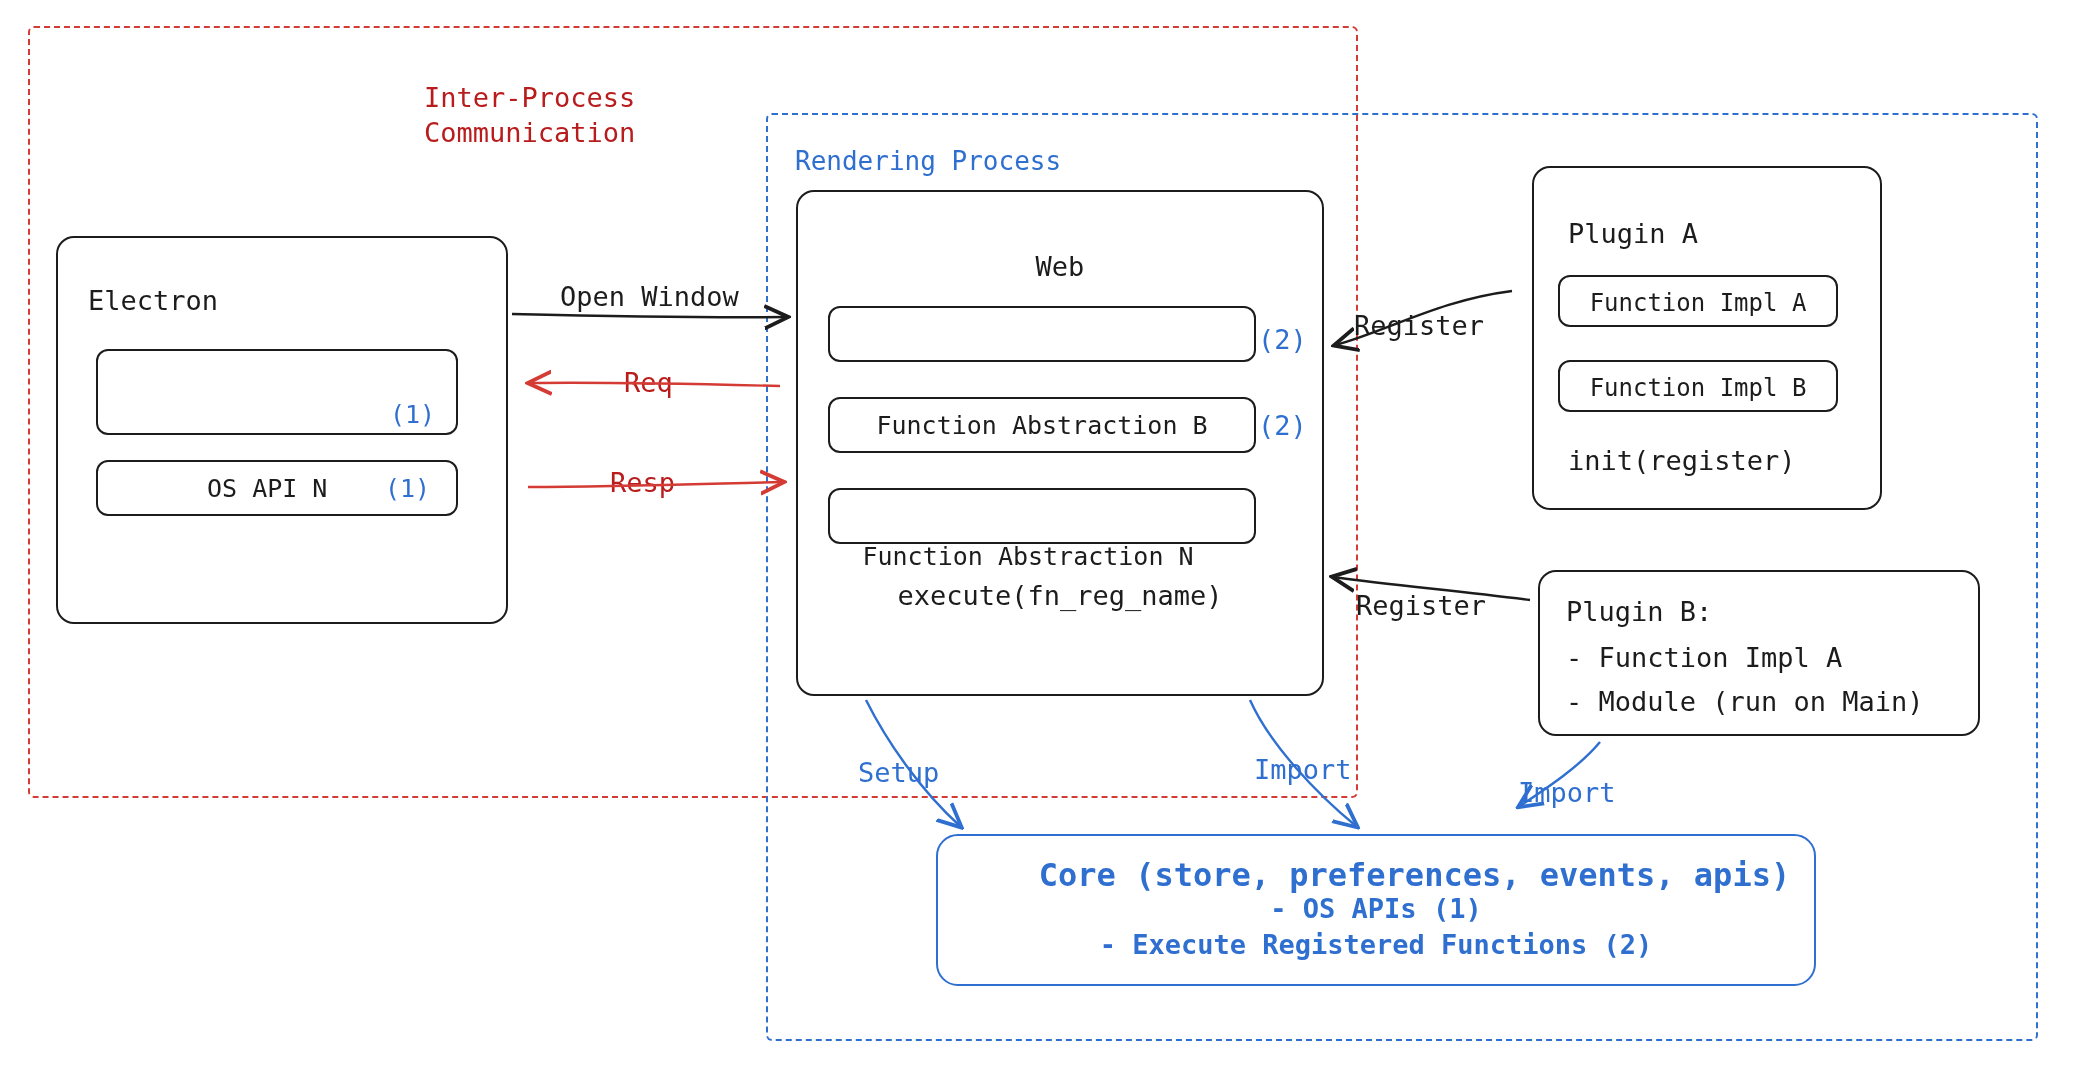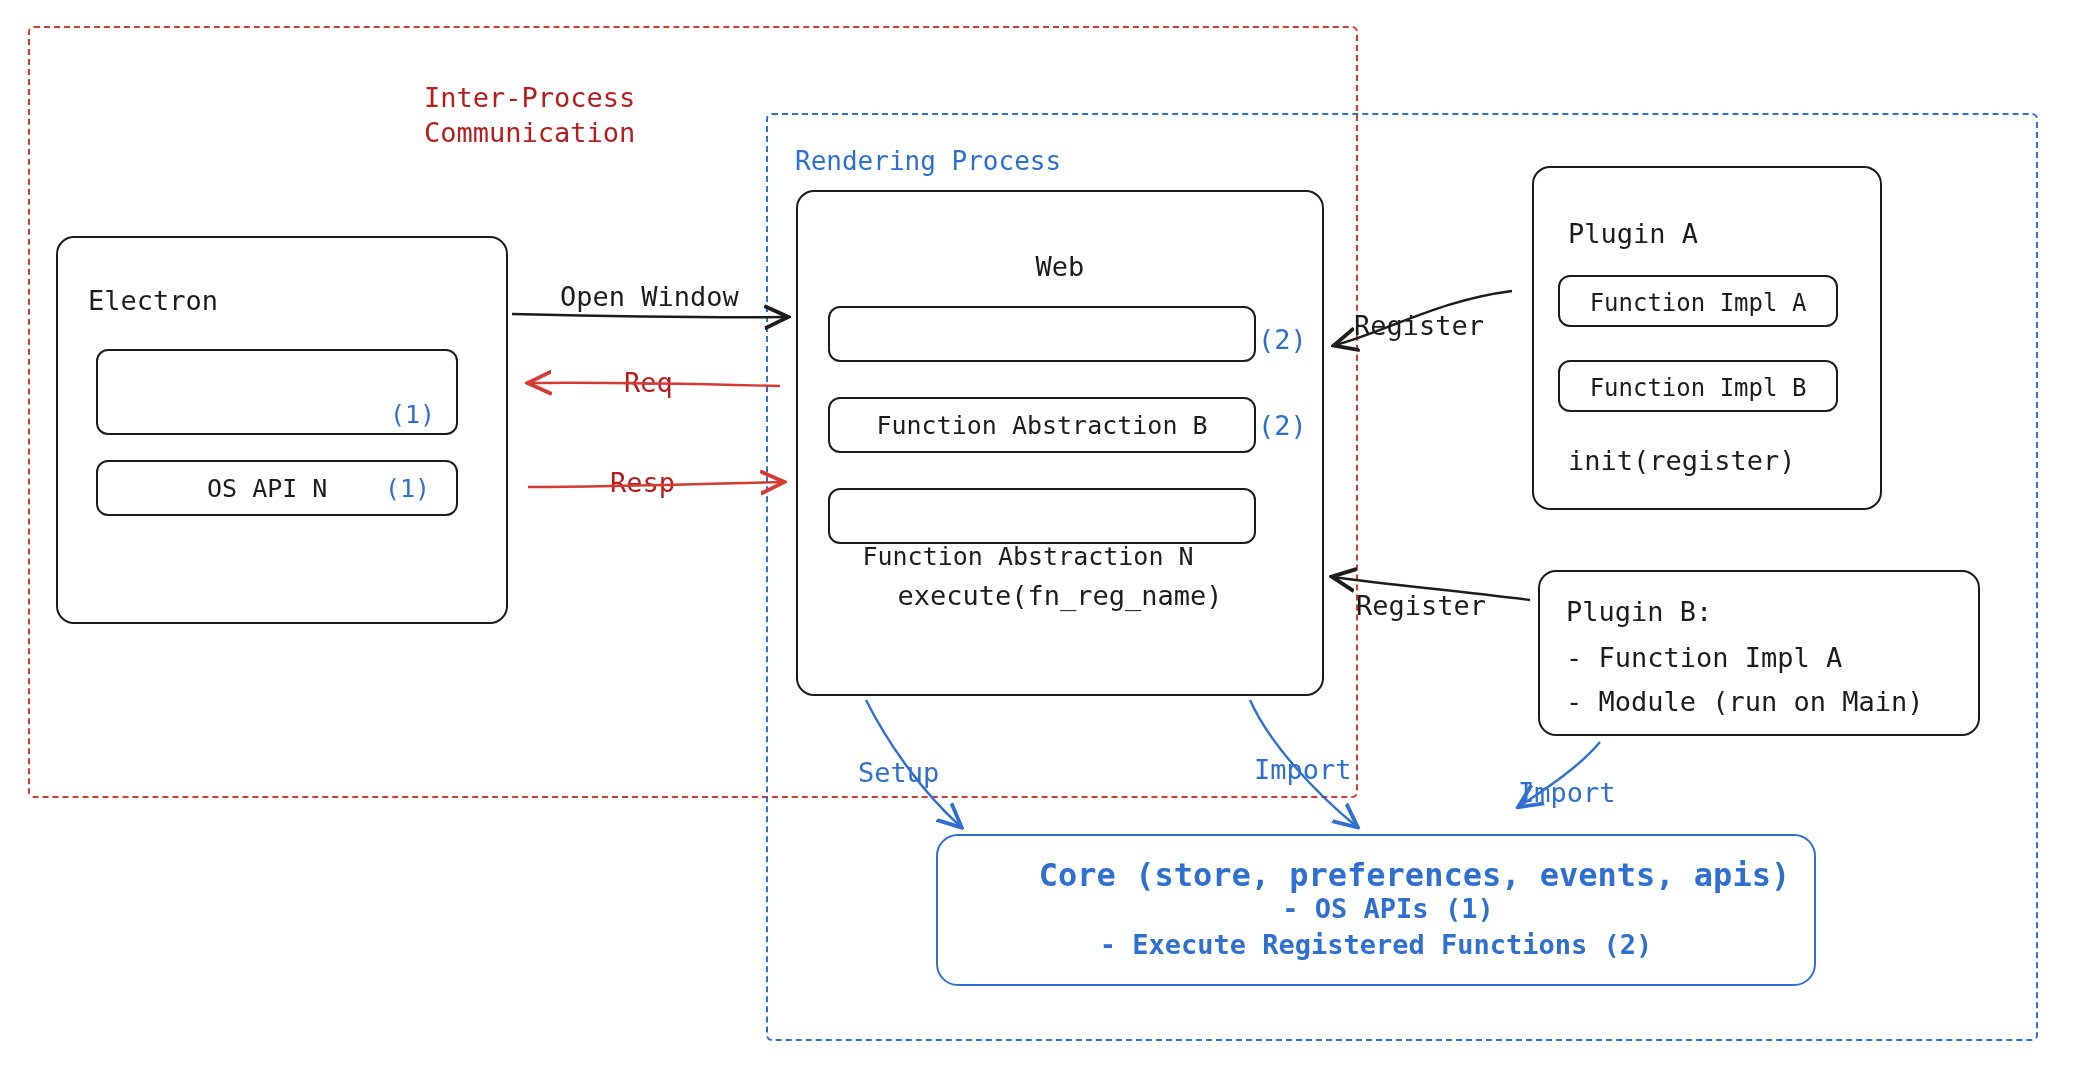--- a/index.html
+++ b/index.html
@@ -120,21 +120,21 @@
 
   <div class="lbl" style="left:1568px; top:443px; font-size:27px;">init(register)</div>
 
   <div class="node" style="left:1538px; top:570px; width:442px; height:166px;"></div>
   <div class="lbl" style="left:1566px; top:594px; font-size:27px;">Plugin B:</div>
   <div class="lbl" style="left:1566px; top:640px; font-size:27px;">- Function Impl A</div>
   <div class="lbl" style="left:1566px; top:684px; font-size:27px;">- Module (run on Main)</div>
 
   <div class="core-box" style="left:936px; top:834px; width:880px; height:152px;"></div>
   <div class="lbl bluebold center" style="left:936px; top:855px; width:875px; font-size:32px;margin-left:41px;">Core (store, preferences, events, apis)</div>
-  <div class="lbl bluebold center" style="left:936px; top:891px; width:880px; font-size:27px;padding-left:12px;">- OS APIs (1)</div>
+  <div class="lbl bluebold center" style="left:936px; top:891px; width:880px; font-size:27px;">- OS APIs (1)</div>
   <div class="lbl bluebold center" style="left:936px; top:927px; width:880px; font-size:27px;">- Execute Registered Functions (2)</div>
 
   <div class="lbl" style="left:560px; top:279px; font-size:27px;">Open Window</div>
   <div class="lbl red" style="left:624px; top:365px; font-size:27px;">Req</div>
   <div class="lbl red" style="left:610px; top:465px; font-size:27px;">Resp</div>
   <div class="lbl" style="left:1354px; top:308px; font-size:27px;">Register</div>
   <div class="lbl" style="left:1356px; top:588px; font-size:27px;">Register</div>
   <div class="lbl blue" style="left:858px; top:747px; font-size:27px;margin-top:8px;">Setup</div>
   <div class="lbl blue" style="left:1254px; top:752px; font-size:27px;">Import</div>
   <div class="lbl blue" style="left:1518px; top:775px; font-size:27px;">Import</div>

